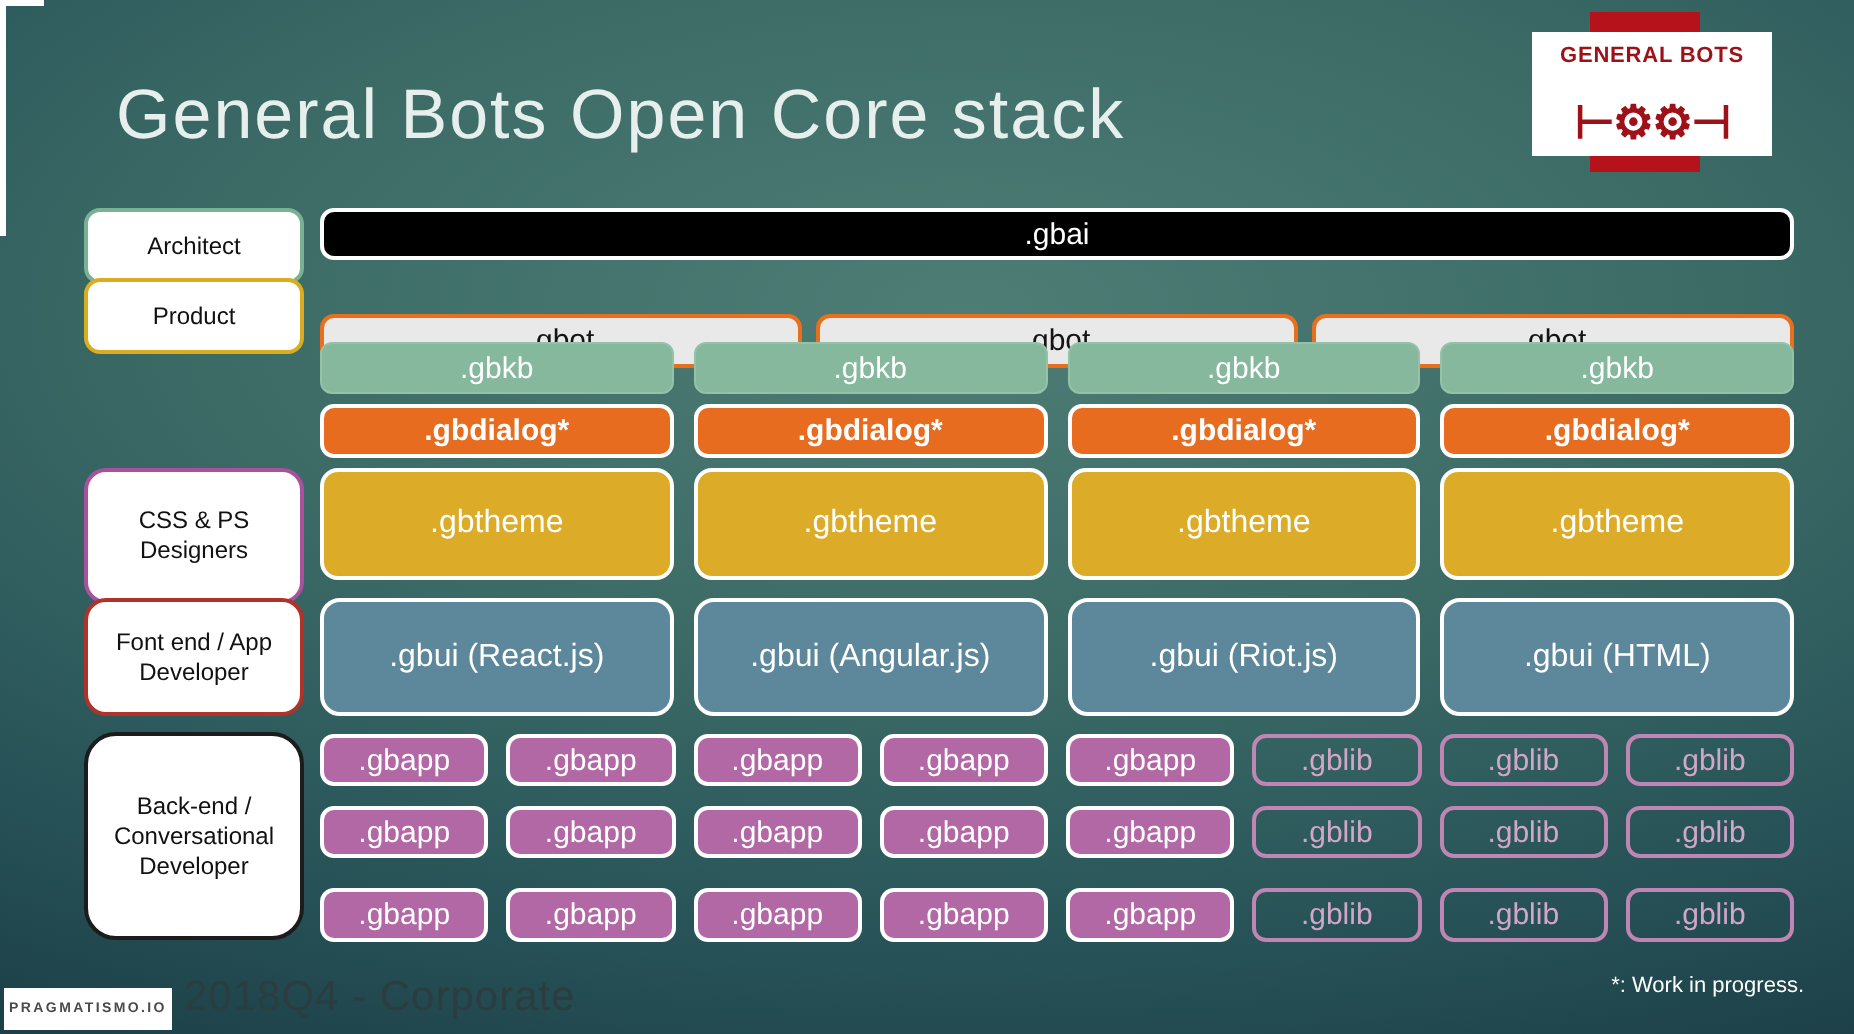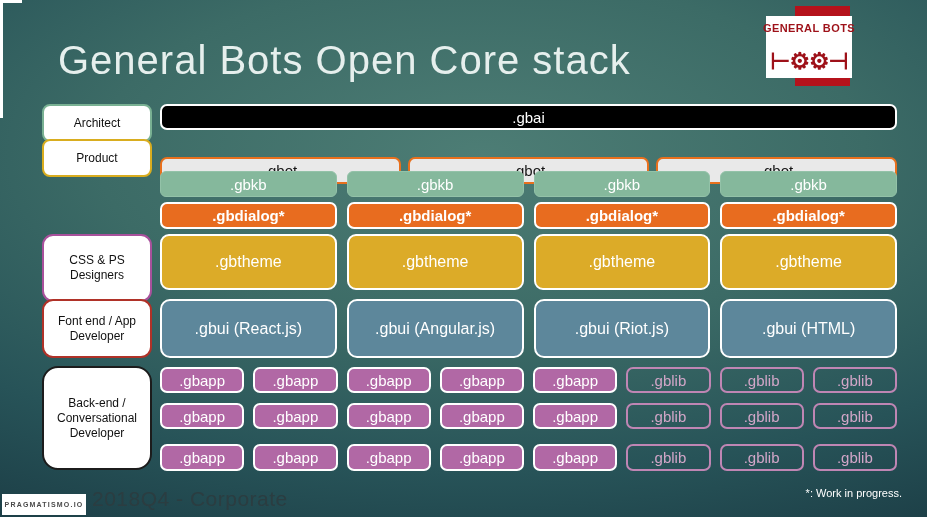--- a/index.html
+++ b/index.html
@@ -9,27 +9,27 @@
     font-family:"Liberation Sans", sans-serif;
     background: radial-gradient(ellipse 115% 95% at 52% 30%,
       #4d7d75 0%, #3c6b66 36%, #27535а 65%, #16323c 100%);
     background: radial-gradient(ellipse 115% 95% at 52% 30%,
       #4d7d75 0%, #3c6b66 36%, #275358 65%, #16323c 100%);
   }
   .corner-v { position:absolute; left:0; top:0; width:3px; height:118px; background:#fff; }
   .corner-h { position:absolute; left:0; top:0; width:22px; height:3px; background:#fff; }
 
   .title {
-    position:absolute; left:58px; top:38px; font-size:40px; font-weight:300;
+    position:absolute; left:58px; top:38px; font-size:35px; font-weight:300;
     color:#e6efed; letter-spacing:1px; white-space:nowrap;
   }
 
   
   .logo-band { position:absolute; left:795px; top:6px; width:55px; height:80px; background:#b5121b; }
-  .logo-card { position:absolute; left:766px; top:16px; width:86px; height:62px; background:#fff;
+  .logo-card { position:absolute; left:766px; top:16px; width:120px; height:62px; background:#fff;
     display:flex; flex-direction:column; align-items:center; justify-content:center; gap:16px; }
   .logo-name { font-size:11px; font-weight:bold; color:#9e1119; letter-spacing:0.4px; white-space:nowrap; }
   .logo-gears { color:#9e1119; font-size:23px; line-height:23px; font-weight:bold; letter-spacing:-1px; }
 
   
   .row-label {
     position:absolute; left:42px; width:110px; background:#fff;
     display:flex; align-items:center; justify-content:center; text-align:center;
     font-size:12px; color:#111; border-radius:8px; line-height:1.25; padding:17px 6px;
   }

